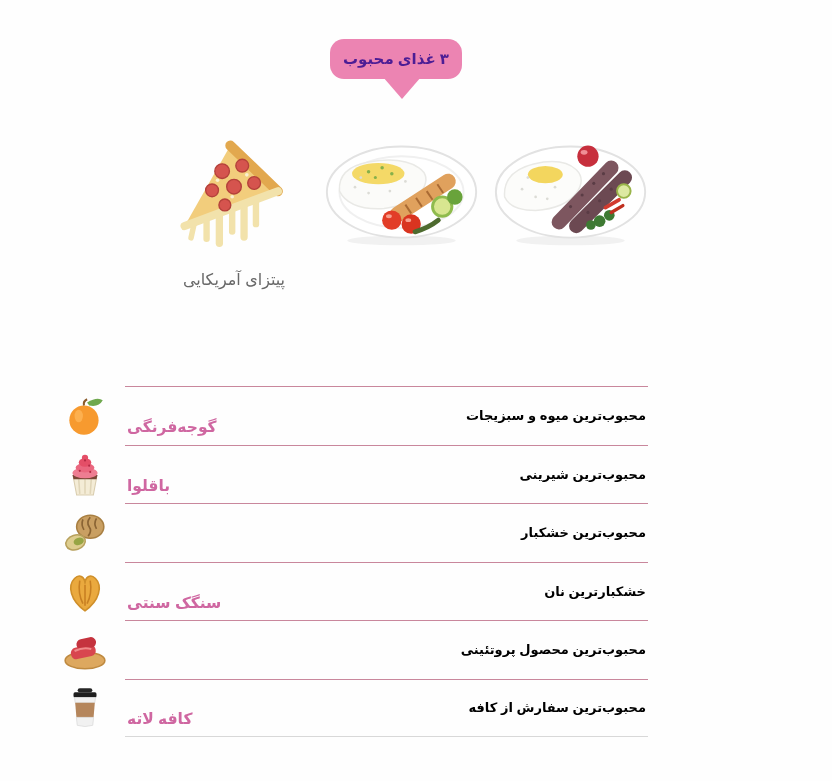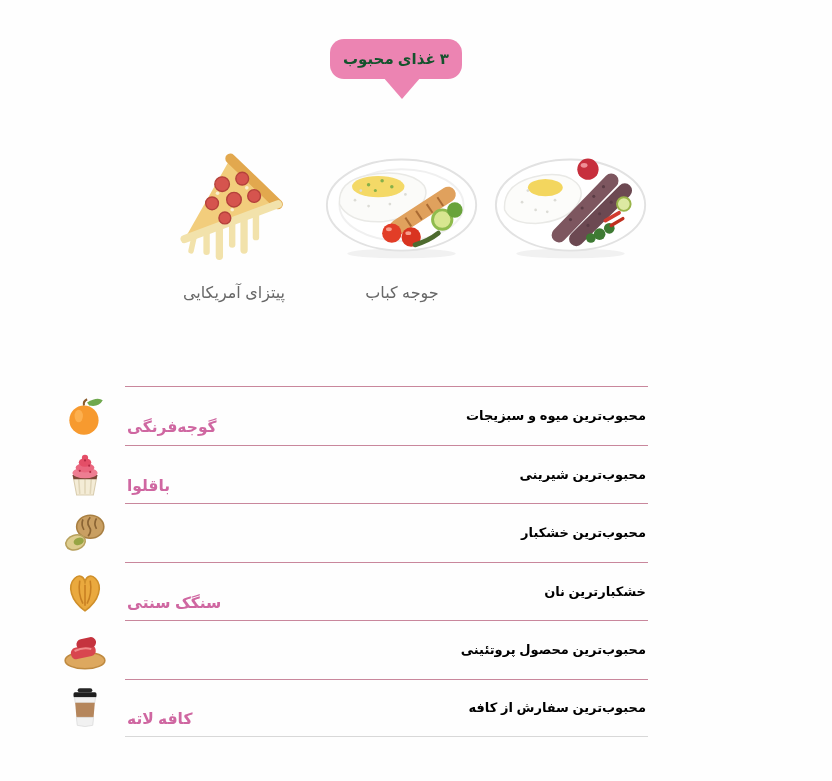--- a/index.html
+++ b/index.html
@@ -5,29 +5,29 @@
   html,body{margin:0;padding:0;background:#ffffff;}
   .stage{
     position:relative;width:832px;height:781px;background:#fefefe;overflow:hidden;
     font-family:"Liberation Sans","DejaVu Sans",sans-serif;
   }
   
   .badge{
     position:absolute;left:330px;top:39px;width:132px;height:40px;
     background:#ec84b2;border-radius:14px;
     display:flex;align-items:center;justify-content:center;
-    color:#14532d;font-weight:bold;font-size:15px;direction:rtl;
+    color:#4c1d95;font-weight:bold;font-size:15px;direction:rtl;
   }
   .badge-pointer{
     position:absolute;left:383px;top:77px;width:0;height:0;
     border-left:19px solid transparent;border-right:19px solid transparent;
     border-top:22px solid #ec84b2;
   }
   
-  .food-item{position:absolute;top:144px;width:168px;text-align:center;}
+  .food-item{position:absolute;top:131px;width:168px;text-align:center;}
   .food-item.pos-0{left:150px;}
   .food-item.pos-1{left:318px;}
   .food-item.pos-2{left:487px;}
   .food-art{height:126px;display:flex;align-items:center;justify-content:center;}
   .food-label{
     display:block;margin-top:13px;color:#686868;font-size:16px;direction:rtl;
   }
   
   .fav-table{position:absolute;left:125px;top:386px;width:523px;direction:rtl;}
   .fav-row{
@@ -116,21 +116,20 @@
         </g>
         <circle cx="72" cy="92" r="10" fill="#e23d27"></circle>
           <ellipse cx="69" cy="88" rx="3" ry="2" fill="#f79f8e"></ellipse>
         <circle cx="92" cy="96" r="10" fill="#d93420"></circle>
           <ellipse cx="89" cy="92" rx="3" ry="2" fill="#f79f8e"></ellipse>
         <circle cx="124" cy="78" r="10" fill="#d8e690" stroke="#8fbb4d" stroke-width="3"></circle>
         <circle cx="137" cy="68" r="8" fill="#69a33b"></circle>
         <path d="M96,104 Q110,100 120,92" stroke="#4e6b2f" stroke-width="5" fill="none" stroke-linecap="round"></path>
       </svg>
     </div>
-    <span class="food-label">جوجه کباب</span>
   </div>
 
   <div class="food-item pos-2">
     <div class="food-art">
       <svg viewBox="0 0 165 130" width="160" height="126">
         <ellipse cx="82" cy="113" rx="56" ry="5" fill="#f1f1f1"></ellipse>
         <ellipse cx="82" cy="63" rx="77" ry="47" fill="#ffffff" stroke="#e2e2e2" stroke-width="2"></ellipse>
         <path d="M14,68 Q12,42 44,34 Q74,27 88,40 Q98,50 88,64 Q76,80 46,82 Q20,82 14,68 Z" fill="#fcfcfa" stroke="#e9e9e6" stroke-width="1.5"></path>
         <ellipse cx="56" cy="45" rx="18" ry="9" fill="#f2d24d" opacity="0.9"></ellipse>
         <g fill="#dcdcd6">

